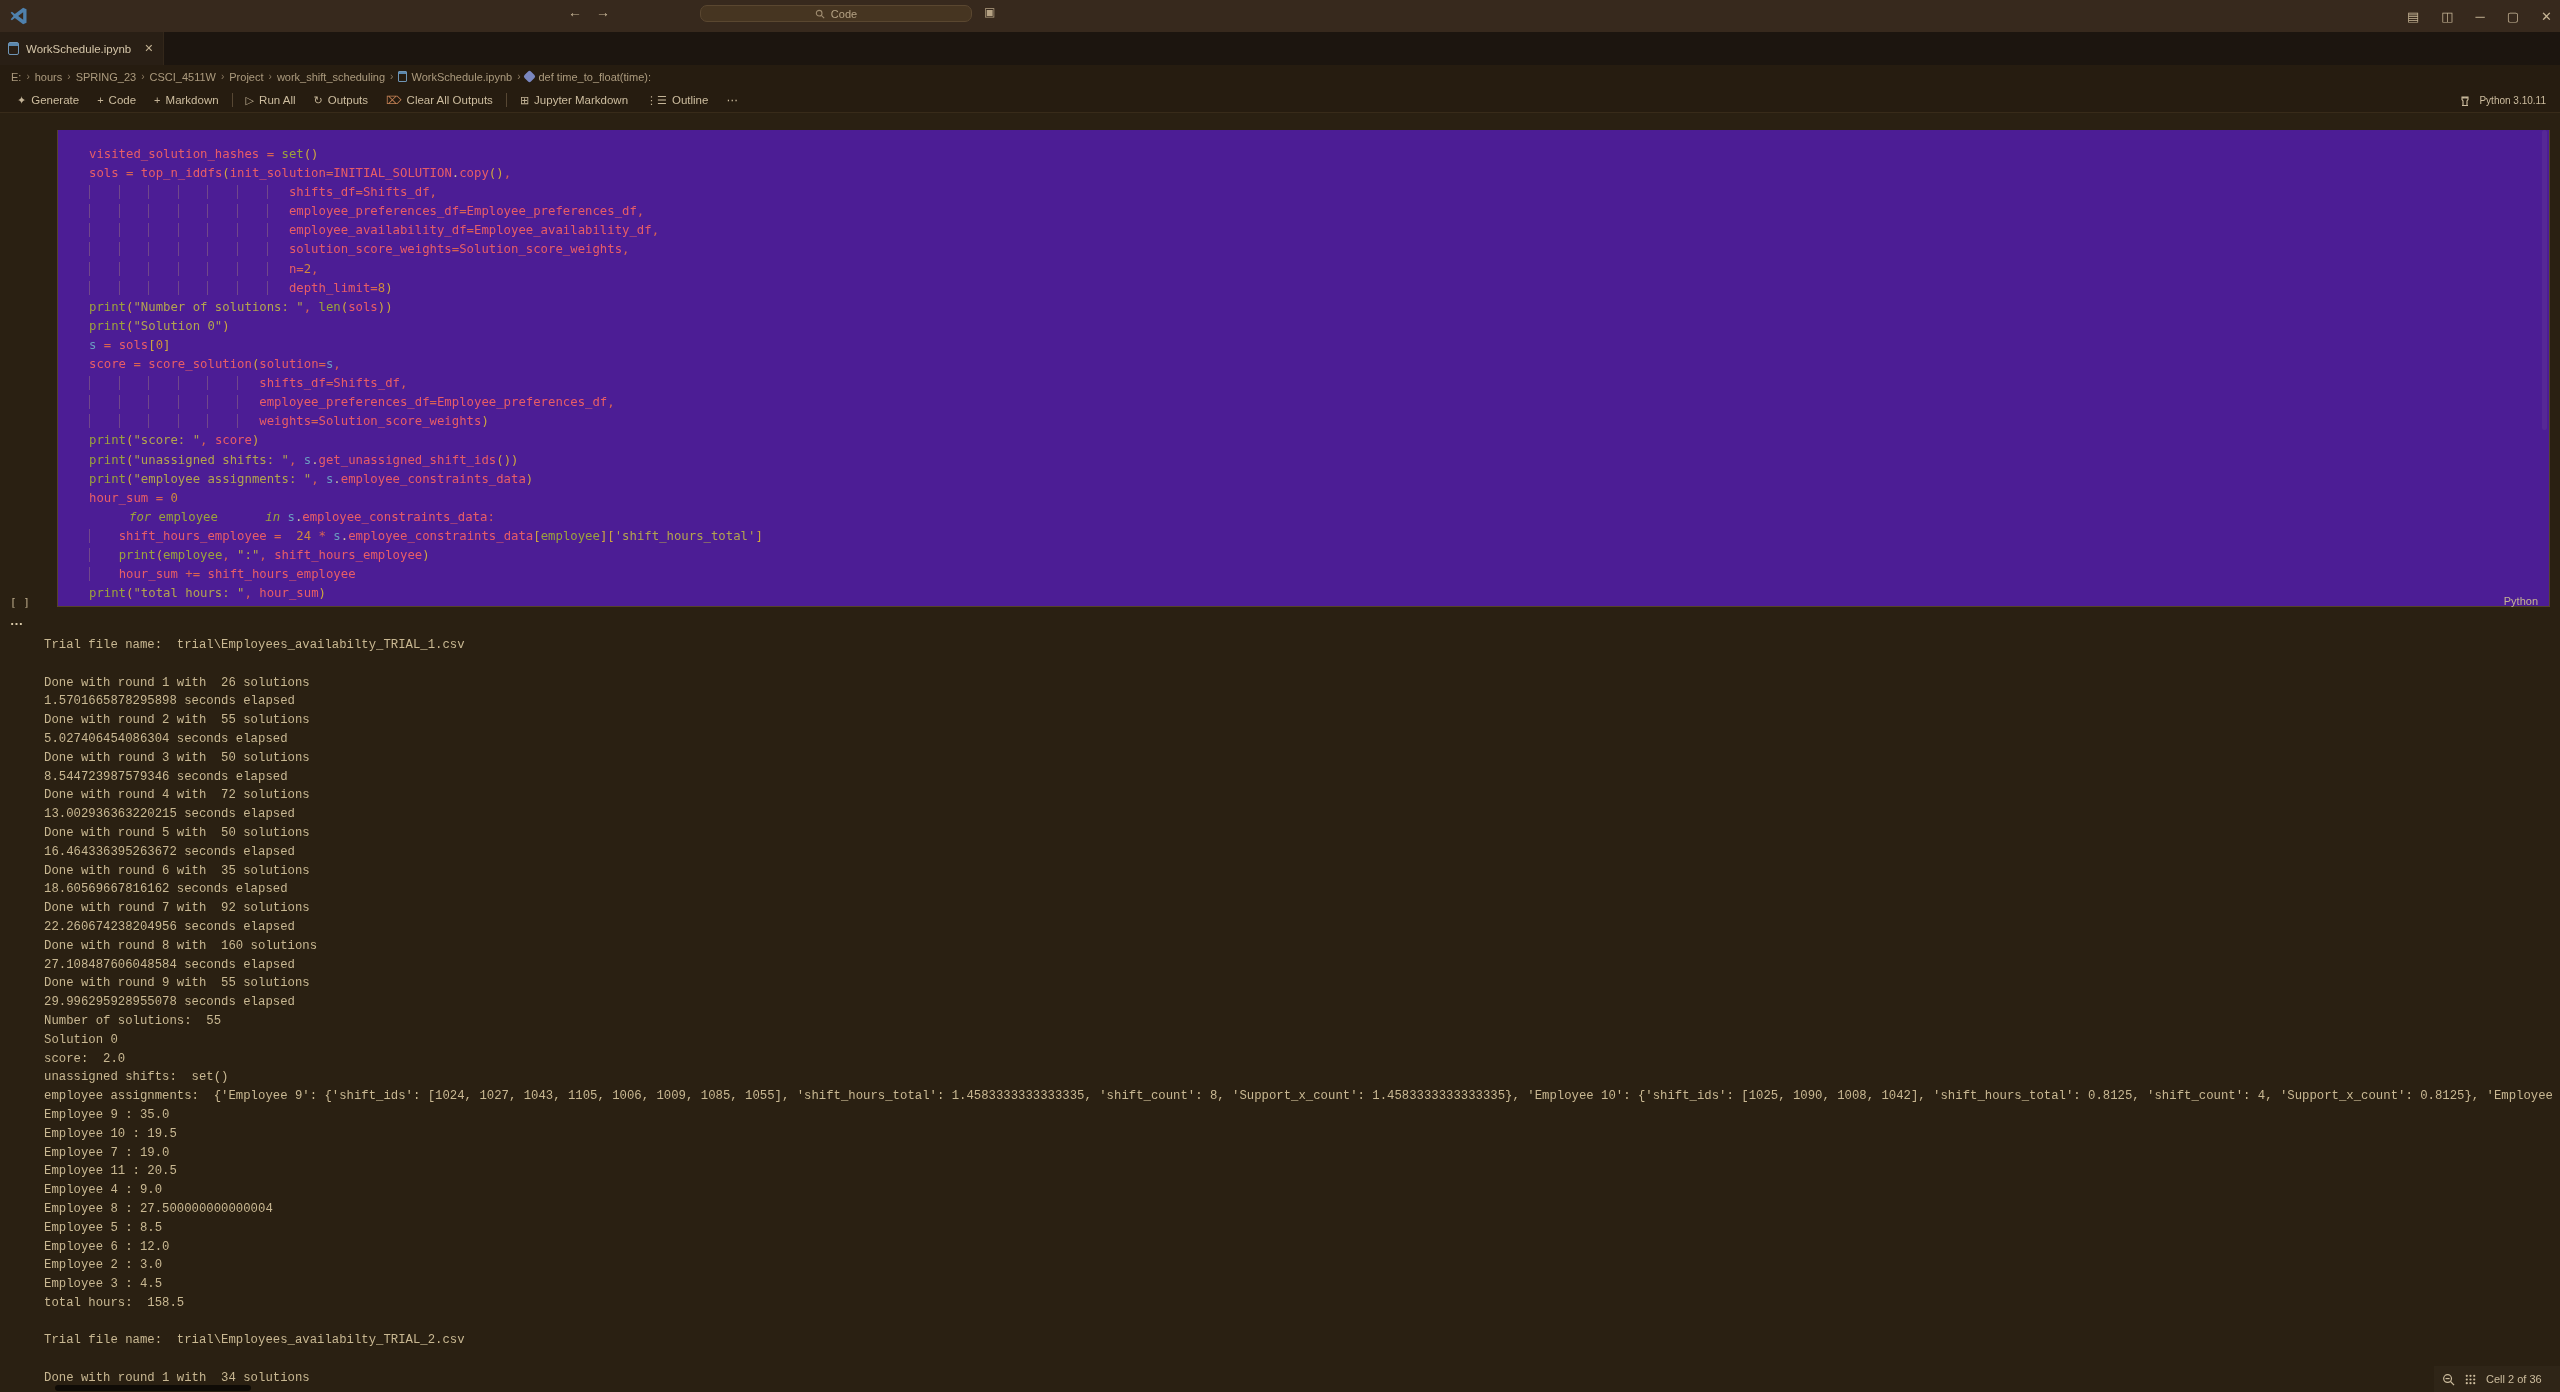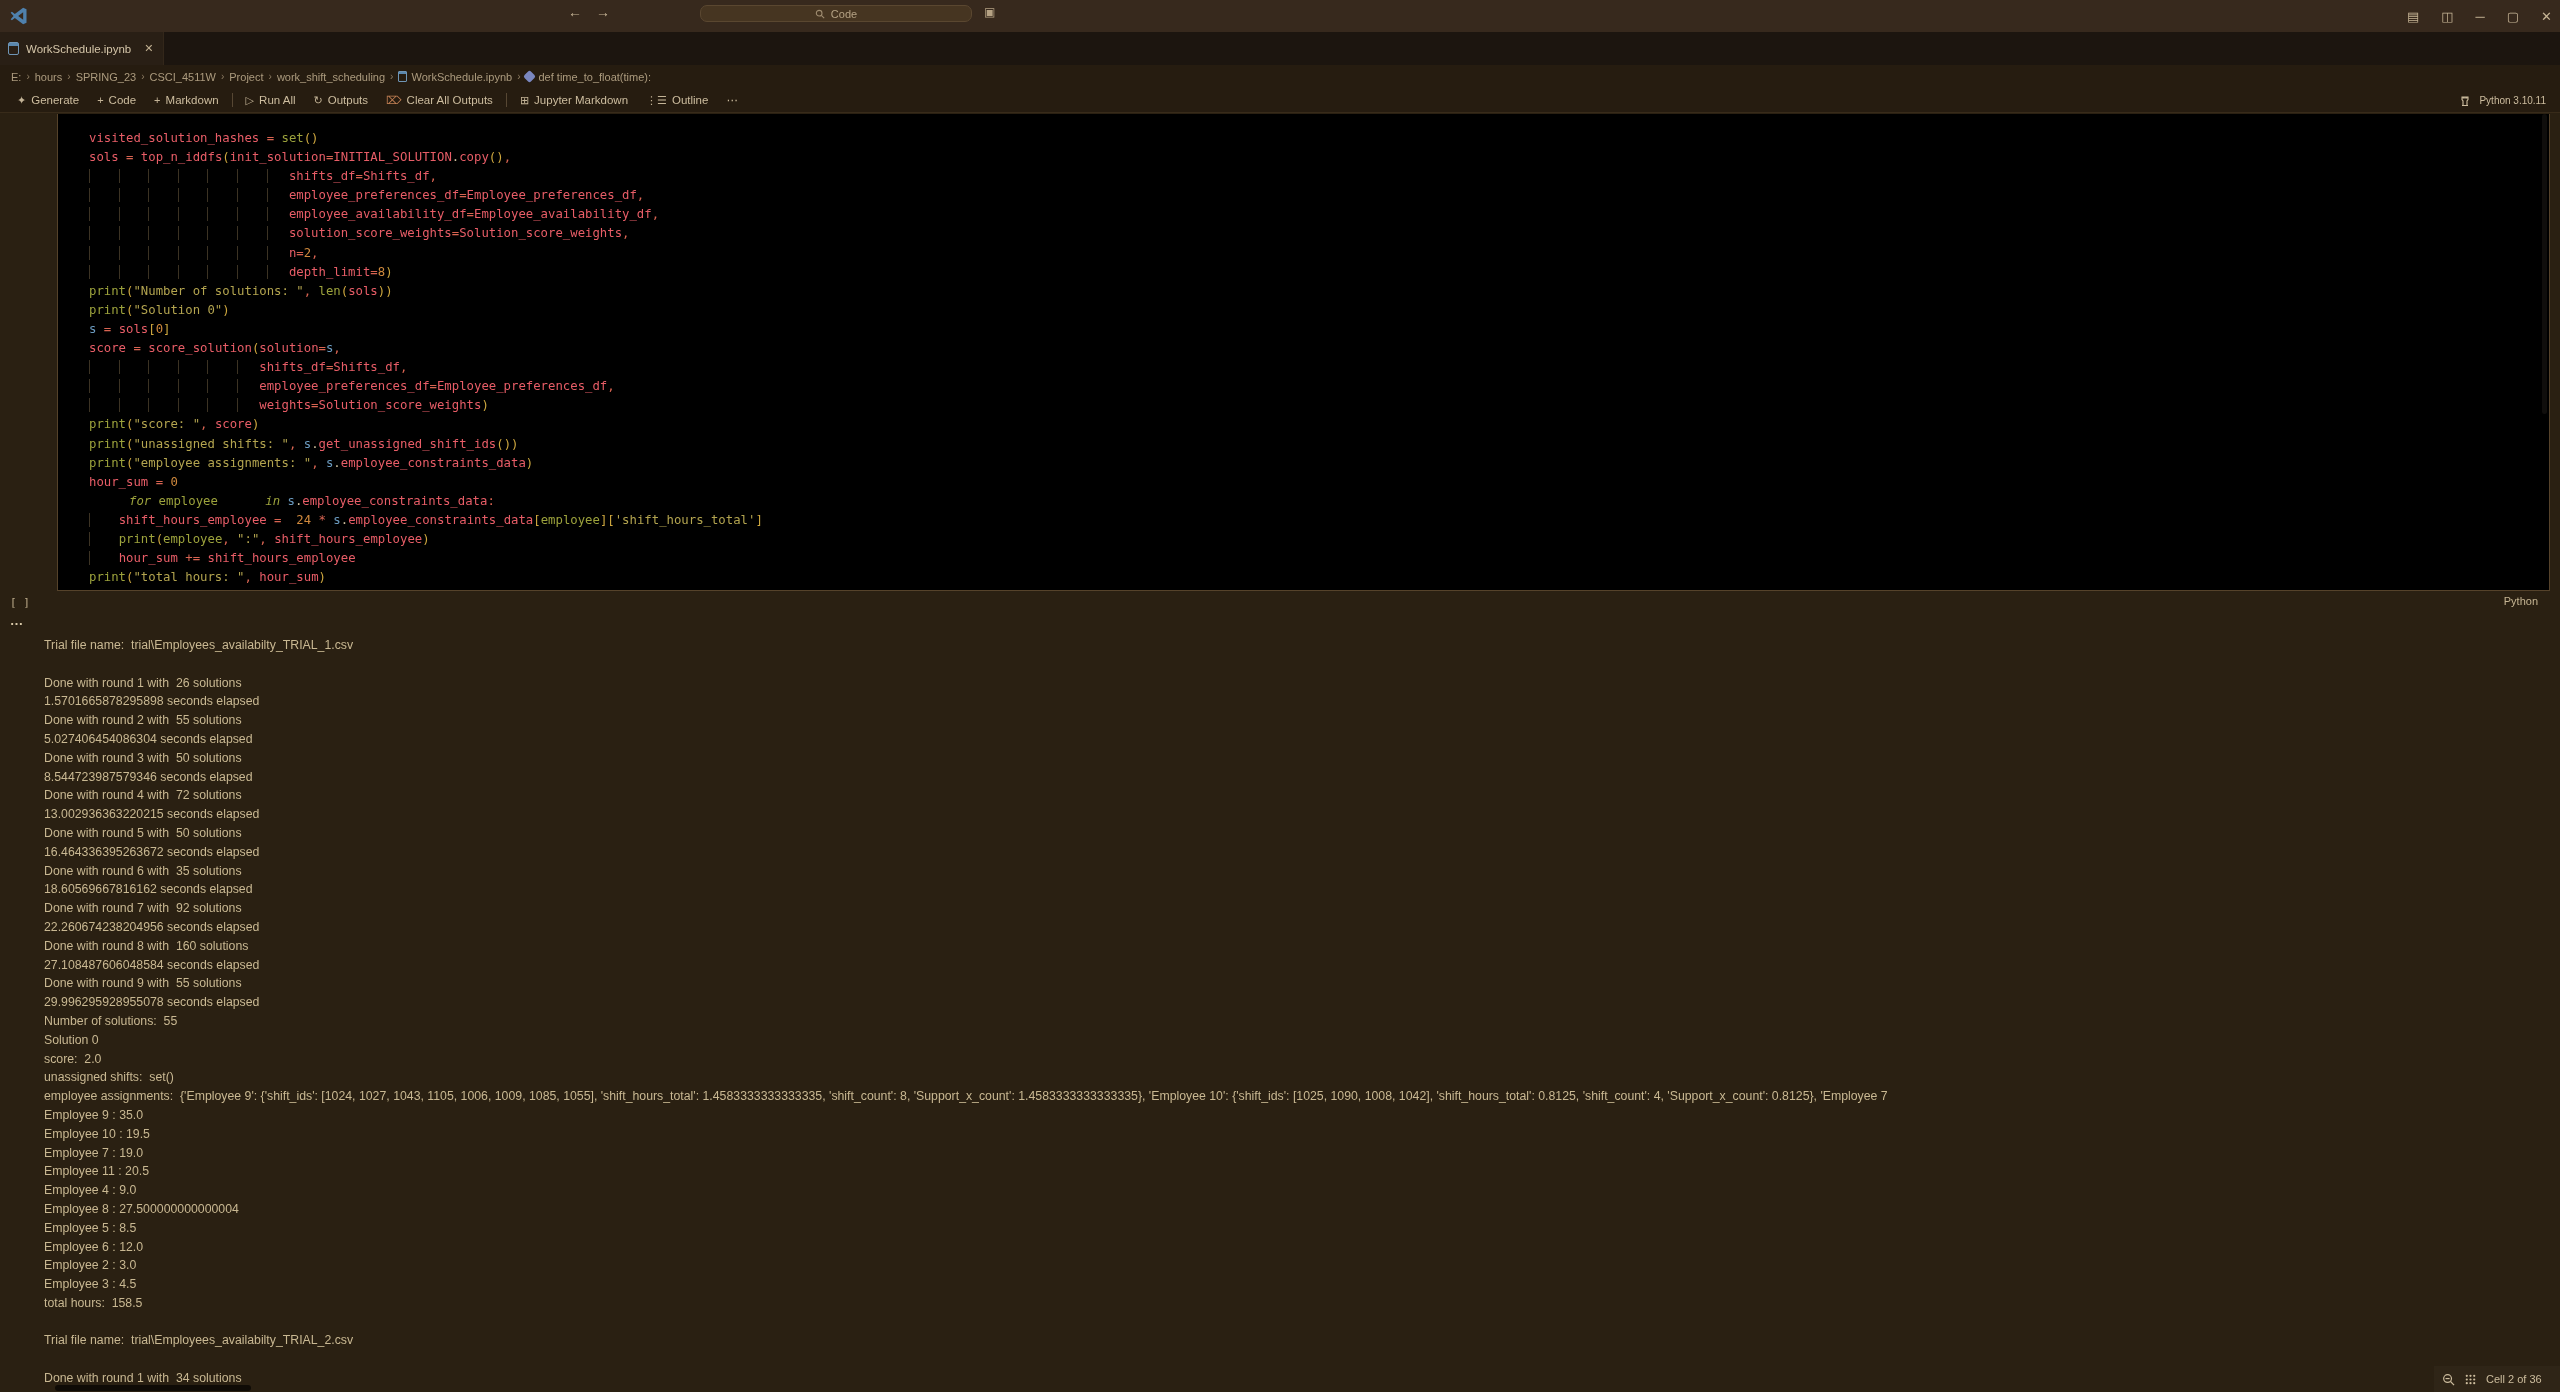--- a/index.html
+++ b/index.html
@@ -50,21 +50,21 @@
                padding-left:8px; font-size:11.5px; color:#cdbd9f; }
   .nbtoolbar .item { display:flex; align-items:center; gap:5px; padding:0 9px; height:100%;
                      white-space:nowrap; }
   .nbtoolbar .divider { width:1px; height:14px; background:#574733; margin:0 4px; }
   .nbtoolbar .ic { font-size:11px; opacity:.95; }
   .kernel { position:absolute; right:14px; top:0; height:25px; display:flex; align-items:center;
             gap:8px; color:#cdbd9f; font-size:10px; }
 
   
   .notebook { position:absolute; left:0; top:114px; width:100%; height:1278px; background:#2a2012; }
-  .cell { position:absolute; left:57px; top:0; width:2493px; height:477px; background:#000000;
+  .cell { position:absolute; left:57px; top:16px; width:2493px; height:477px; background:#4c1d95;
           border:1px solid #55422a; border-top:none; overflow:hidden; }
   .code { position:absolute; left:31px; top:15px; font-family:"DejaVu Sans Mono", monospace;
           font-size:12.3px; line-height:19.1px; white-space:pre; }
   .cl { height:19.1px; }
   .tk-v { color:#e85d67; }            
   .tk-f { color:#9ca23c; }            
   .tk-k { color:#9ca23c; font-style:italic;margin-left:40px; } 
   .tk-s { color:#b3a44f; }            
   .tk-n { color:#d0893d; }            
   .tk-p { color:#cfa83f; }            
@@ -78,21 +78,21 @@
 
   .cell-footer { position:absolute; left:0; top:478px; width:2560px; height:24px; }
   .exec-count { position:absolute; left:10px; top:4px; color:#bcab8a;
                 font-family:"DejaVu Sans Mono", monospace; font-size:11px; }
   .cell-lang { position:absolute; right:22px; top:3px; color:#c6b593; font-size:11px;padding-left:40px; }
 
   .out-ellipsis { position:absolute; left:10px; top:502px; color:#d8c8a8; font-size:13px;
                   font-weight:bold; letter-spacing:1px; }
 
   .output { position:absolute; left:44px; top:522px; width:2516px; height:756px;
-            font-family:Liberation Sans, sans-serif; font-size:12.3px; line-height:18.8px;
+            font-family:Liberation Mono, monospace; font-size:12.3px; line-height:18.8px;
             color:#c9b892; white-space:pre; overflow:hidden; }
   .ol { height:18.8px; }
 
   .hscroll { position:absolute; left:55px; bottom:1px; width:196px; height:6px;
              background:#0c0905; border-radius:3px; opacity:.9; }
 
   
   .cell-indicator-bar { position:absolute; right:0; bottom:0; width:126px; height:26px;
                         background:#2f2517; display:flex; align-items:center; gap:9px;
                         padding-left:8px; color:#cdbd9e; font-size:11px; }

